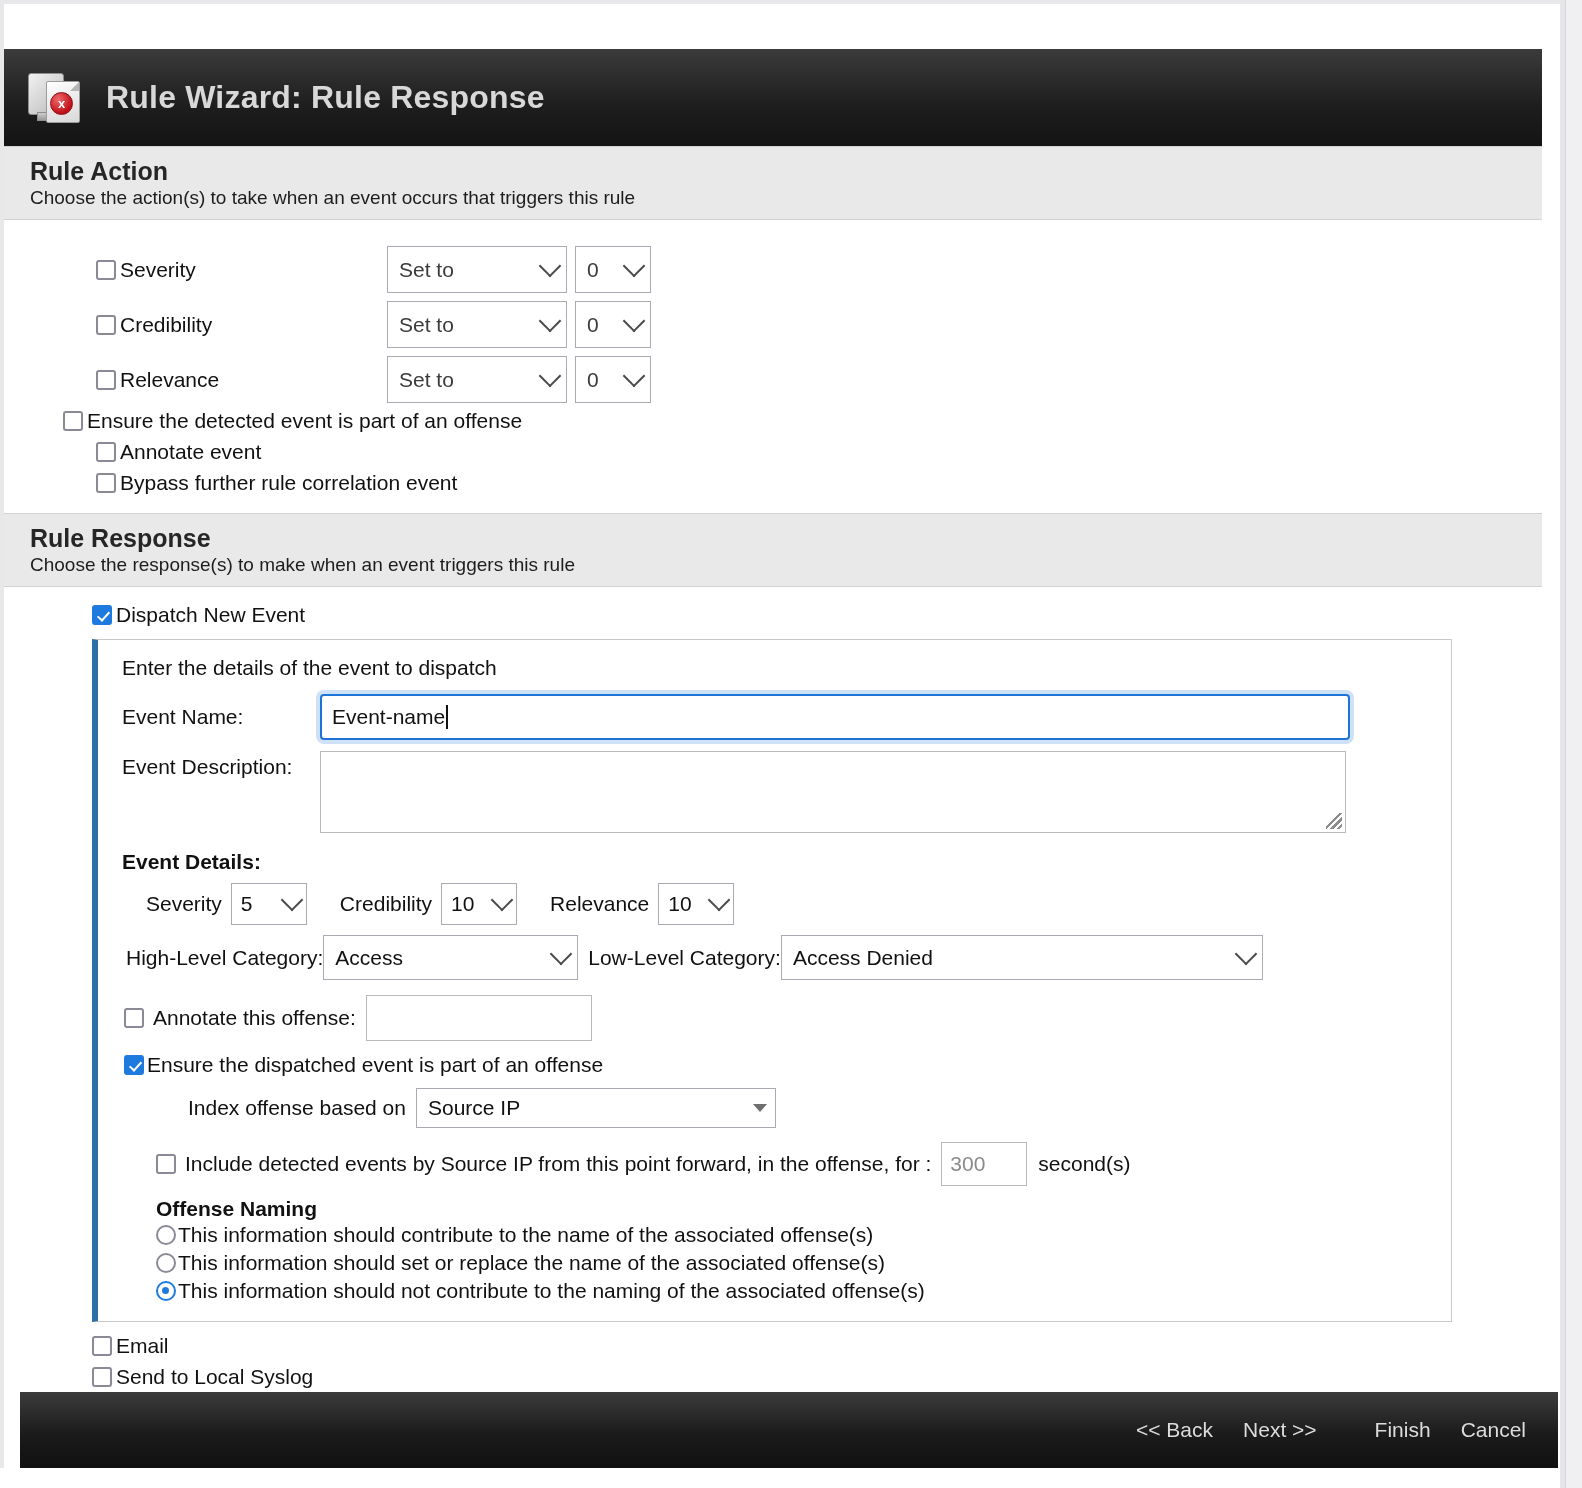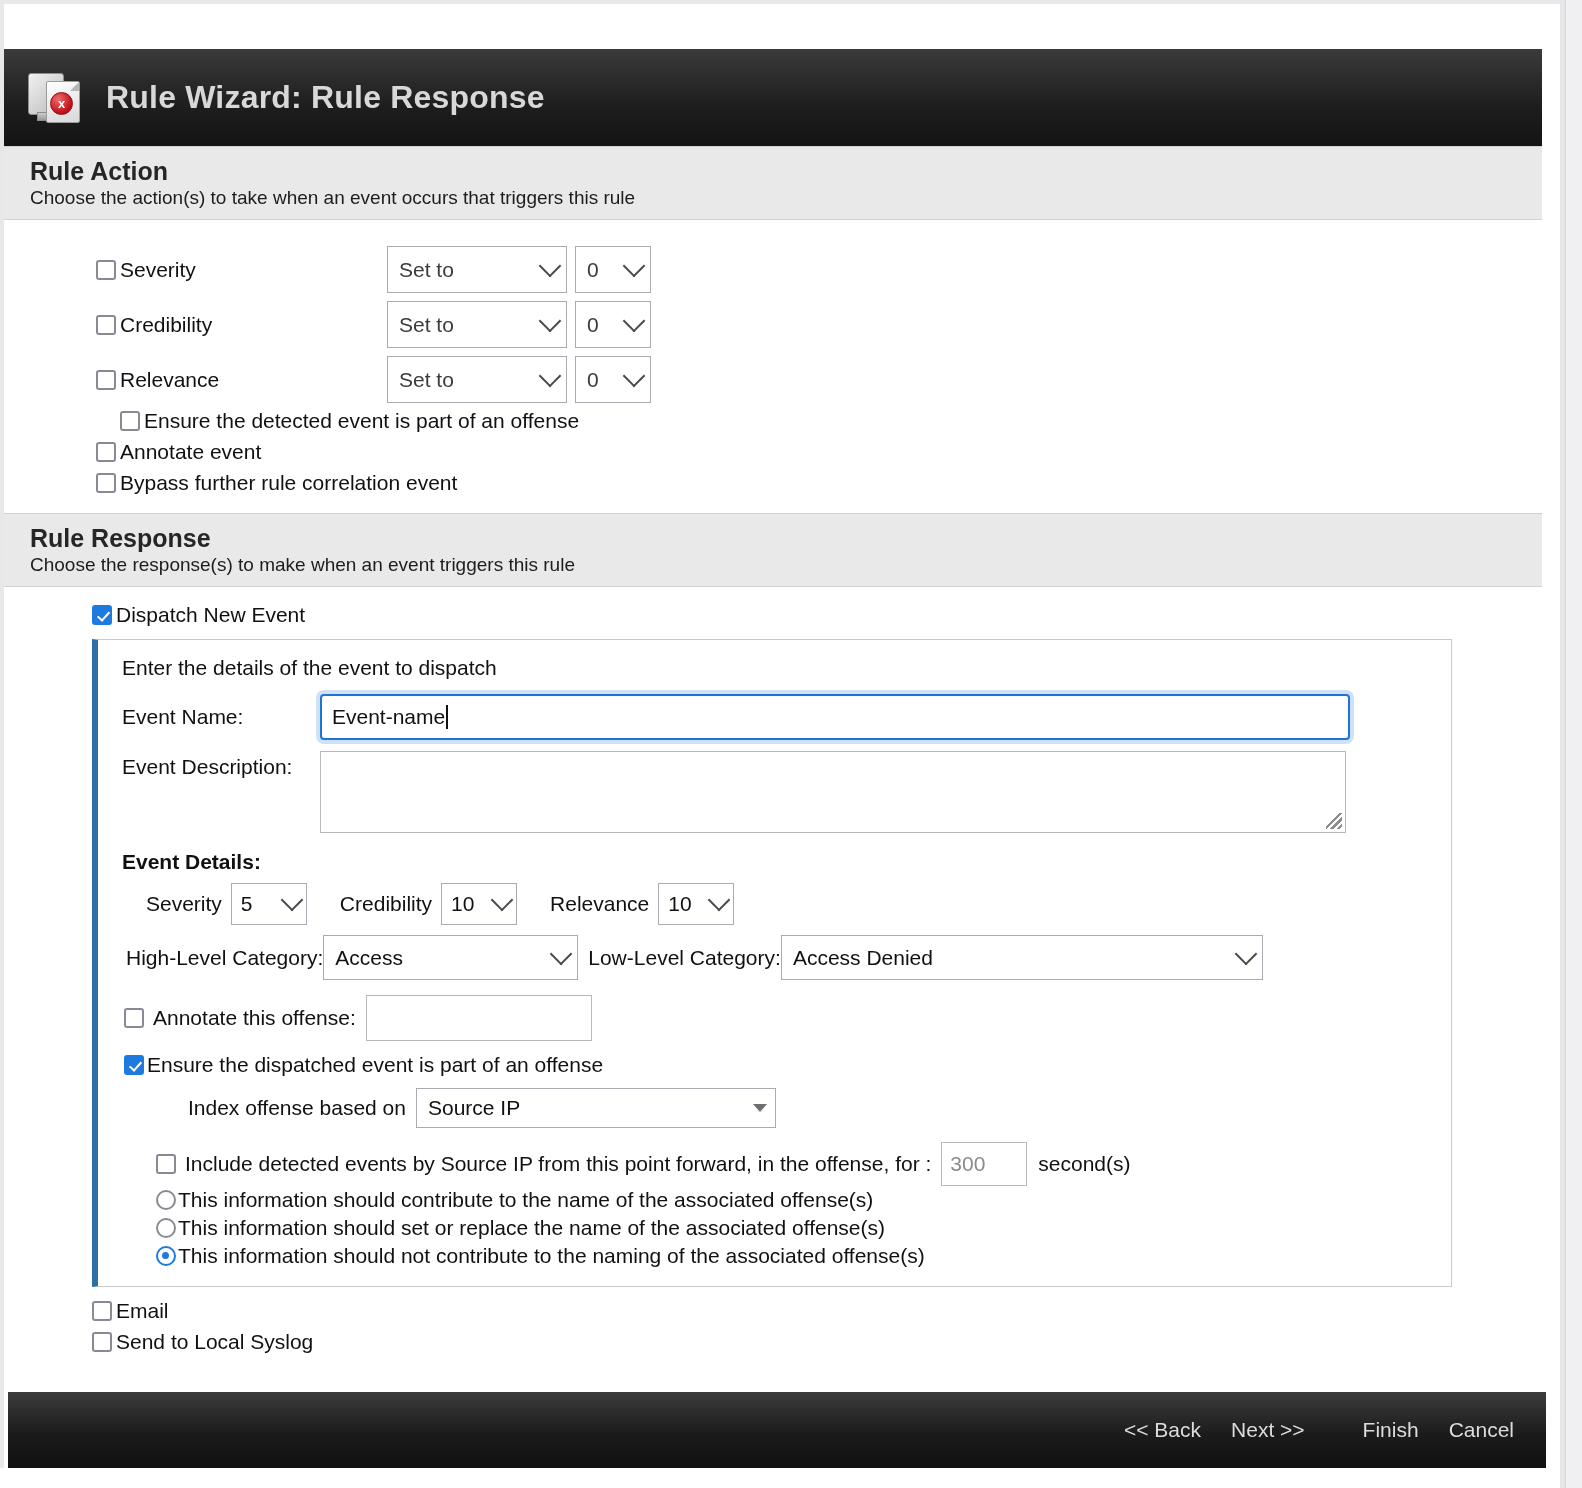--- a/index.html
+++ b/index.html
@@ -263,21 +263,21 @@
     background:
       linear-gradient(135deg, transparent 42%, #8d8d8d 42%, #8d8d8d 53%, transparent 53%),
       linear-gradient(135deg, transparent 62%, #8d8d8d 62%, #8d8d8d 73%, transparent 73%),
       linear-gradient(135deg, transparent 82%, #8d8d8d 82%, #8d8d8d 93%, transparent 93%);
     cursor: nwse-resize;
   }
 
   
   .footer {
     position: absolute;
-    left: 8px; top: 1392px;
+    left: 20px; top: 1392px;
     width: 1538px; height: 76px;
     background: linear-gradient(#3c3c3c, #1b1b1b 55%, #101010);
     display: flex; align-items: center; justify-content: flex-end;
     box-sizing: border-box;
     padding-right: 30px;
   }
   .footer .btn {
     color: #dcdcdc; font-size: 21px; cursor: pointer;
     padding: 4px 2px;
   }
@@ -347,21 +347,21 @@
         <div class="sel" style="width:180px;">
           <span class="txt">Set to</span>
           <span class="chev"></span>
         </div>
         <div class="sel" style="width:76px;margin-left:8px;">
           <span class="txt">0</span>
           <span class="chev"></span>
         </div>
       </div>
 
-      <div class="row" style="margin:6px 0 0 116px;">
+      <div class="row" style="margin:6px 0 0 59px;">
         <div class="cb"></div>
         <div class="lbl" style="margin-left:4px;">Ensure the detected event is part of an offense</div>
       </div>
       <div class="row" style="margin:7px 0 0 92px;">
         <div class="cb"></div>
         <div class="lbl" style="margin-left:4px;">Annotate event</div>
       </div>
       <div class="row" style="margin:7px 0 18px 92px;">
         <div class="cb"></div>
         <div class="lbl" style="margin-left:4px;">Bypass further rule correlation event</div>
@@ -454,20 +454,21 @@
 
       <div class="row" style="margin:14px 0 0 58px;">
         <div class="cb"></div>
         <div class="lbl" style="margin-left:9px;">Include detected events by Source IP from this point forward, in the offense, for :</div>
         <div class="ti muted" style="width:86px;height:44px;margin-left:10px;">
           <span>300</span>
         </div>
         <div class="lbl" style="margin-left:11px;">second(s)</div>
       </div>
 
+      <div class="lbl" style="margin:11px 0 0 58px;font-weight:bold;">Offense Naming</div>
 
       <div class="row" style="margin:2px 0 0 58px;">
         <div class="rb"></div>
         <div class="lbl" style="margin-left:2px;">This information should contribute to the name of the associated offense(s)</div>
       </div>
       <div class="row" style="margin:4px 0 0 58px;">
         <div class="rb"></div>
         <div class="lbl" style="margin-left:2px;">This information should set or replace the name of the associated offense(s)</div>
       </div>
       <div class="row" style="margin:4px 0 0 58px;">

